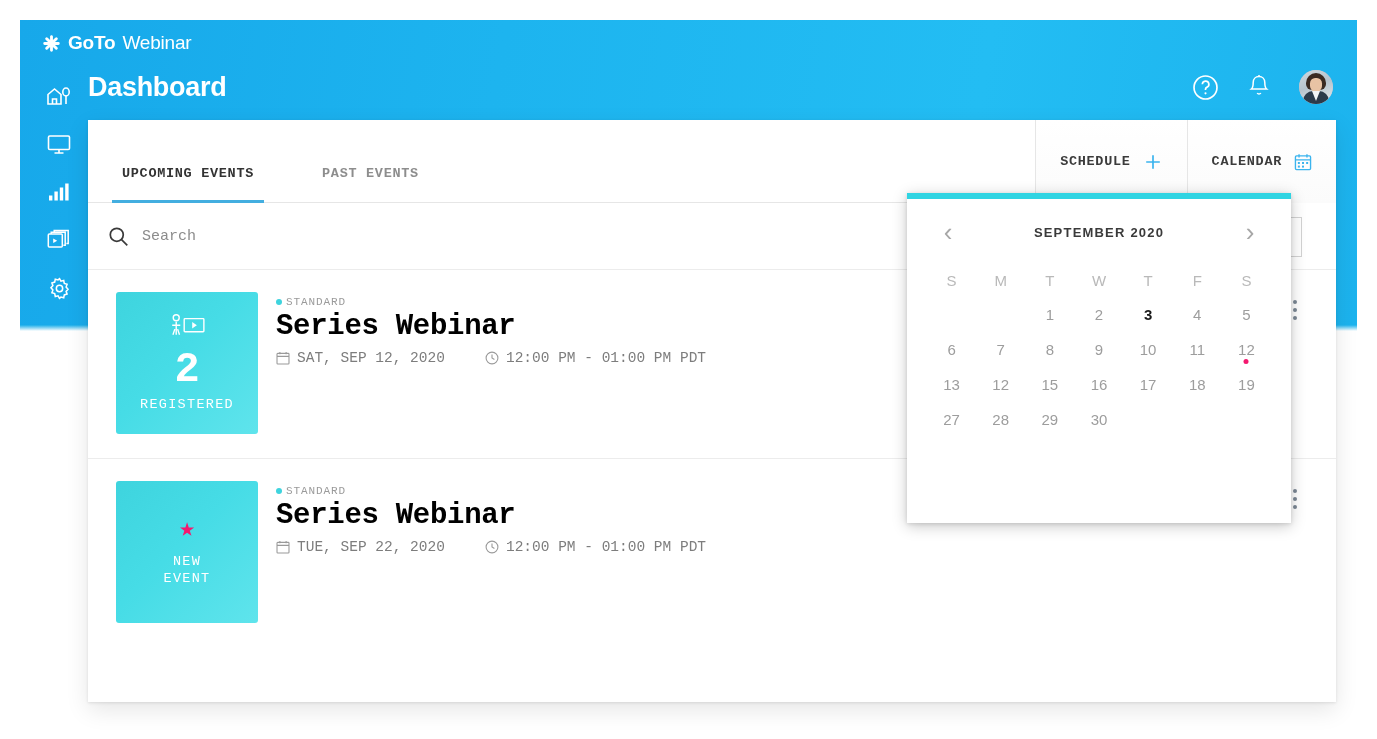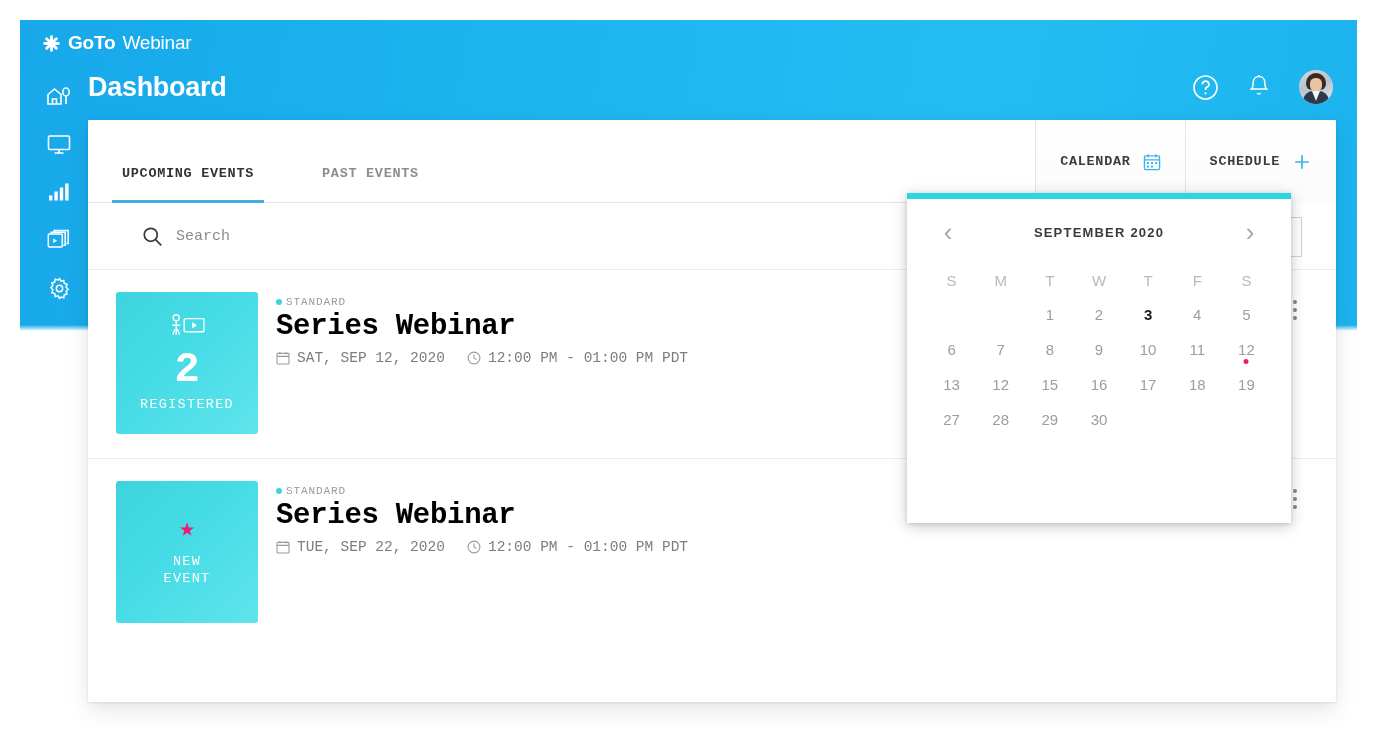--- a/index.html
+++ b/index.html
@@ -104,21 +104,21 @@
     display: flex; align-items: center; gap: 12px;
     padding: 0 24px; height: 83px;
     border-left: 1px solid #e6e6e6;
     font-size: 13.5px; font-weight: 700; letter-spacing: 0.7px; color: #3b3b3b;
     cursor: pointer; background: linear-gradient(to bottom, #ffffff 0%, #fbfbfb 100%);
   }
 
   
   .searchrow {
     height: 66px; display: flex; align-items: center;
-    padding: 0 54px; position: relative;
+    padding: 0 20px; position: relative;
   }
   .search-wrap { display: flex; align-items: center; gap: 13px; cursor: text; }
   .search-ph { color: #8c8c8c; font-size: 15px; }
   .filter-box {
     position: absolute; right: 34px; top: 14px;
     width: 128px; height: 40px;
     border: 1px solid #d3d3d3; background: #fff;
   }
 
   
@@ -148,21 +148,21 @@
   .tile .star { font-size: 26px; color: #f4186f; line-height: 1; }
 
   .event-info { margin-left: 18px; padding-top: 4px; flex: 1; }
   .badge-line { display: flex; align-items: center; gap: 4px; margin-bottom: 1px; }
   .badge-dot { width: 6px; height: 6px; border-radius: 50%; background: #3ed4de; }
   .badge-txt { font-size: 11px; letter-spacing: 0.9px; color: #9a9a9a; }
   .event-title {
     font-size: 29px; font-weight: 700; color: #000000; letter-spacing: -0.3px;
     line-height: 1.22; margin-bottom: 6px; cursor: pointer;
   }
-  .event-meta { display: flex; align-items: center; gap: 22px; color: #7d7d7d; font-size: 14.5px; }
+  .event-meta { display: flex; align-items: center; gap: 40px; color: #7d7d7d; font-size: 14.5px; }
   .meta-item { display: flex; align-items: center; gap: 7px; }
 
   .kebab {
     position: absolute; right: 30px; top: 25px;
     width: 22px; height: 30px; cursor: pointer;
     display: flex; flex-direction: column; align-items: center; justify-content: center; gap: 4px;
   }
   .kebab i { width: 4px; height: 4px; border-radius: 50%; background: #7b8794; display:block; }
 
   
@@ -294,35 +294,35 @@
   </div>
 
   <div class="panel">
 
     <div class="tabbar">
       <div class="tab active">UPCOMING EVENTS</div>
       <div class="tab">PAST EVENTS</div>
 
       <div class="hdr-actions">
         <div class="hdr-act">
+          <span>SCHEDULE</span>
+          <svg width="20" height="20" viewBox="0 0 20 20" stroke="#3bb4ee" stroke-width="1.7">
+            <path d="M10 3.2v13.6M3.2 10h13.6"></path>
+          </svg>
+        </div>
+        <div class="hdr-act">
           <span>CALENDAR</span>
           <svg width="18" height="18" viewBox="0 0 20 20" fill="none" stroke="#3bb4ee" stroke-width="1.5">
             <rect x="1.6" y="3.2" width="16.8" height="15.2" rx="1.2"></rect>
             <path d="M1.6 7.6h16.8M5.6 1.5v3.4M14.4 1.5v3.4"></path>
             <rect x="4.3" y="10" width="2.2" height="2.2" fill="#3bb4ee" stroke="none"></rect>
             <rect x="8.9" y="10" width="2.2" height="2.2" fill="#3bb4ee" stroke="none"></rect>
             <rect x="13.5" y="10" width="2.2" height="2.2" fill="#3bb4ee" stroke="none"></rect>
             <rect x="4.3" y="14" width="2.2" height="2.2" fill="#3bb4ee" stroke="none"></rect>
             <rect x="8.9" y="14" width="2.2" height="2.2" fill="#3bb4ee" stroke="none"></rect>
-          </svg>
-        </div>
-        <div class="hdr-act">
-          <span>SCHEDULE</span>
-          <svg width="20" height="20" viewBox="0 0 20 20" stroke="#3bb4ee" stroke-width="1.7">
-            <path d="M10 3.2v13.6M3.2 10h13.6"></path>
           </svg>
         </div>
       </div>
     </div>
 
     <div class="searchrow">
       <div class="search-wrap">
         <svg width="21" height="21" viewBox="0 0 22 22" fill="none" stroke="#3a3a3a" stroke-width="1.8">
           <circle cx="9.2" cy="9.2" r="6.8"></circle>
           <path d="M14.2 14.2l6 6"></path>

